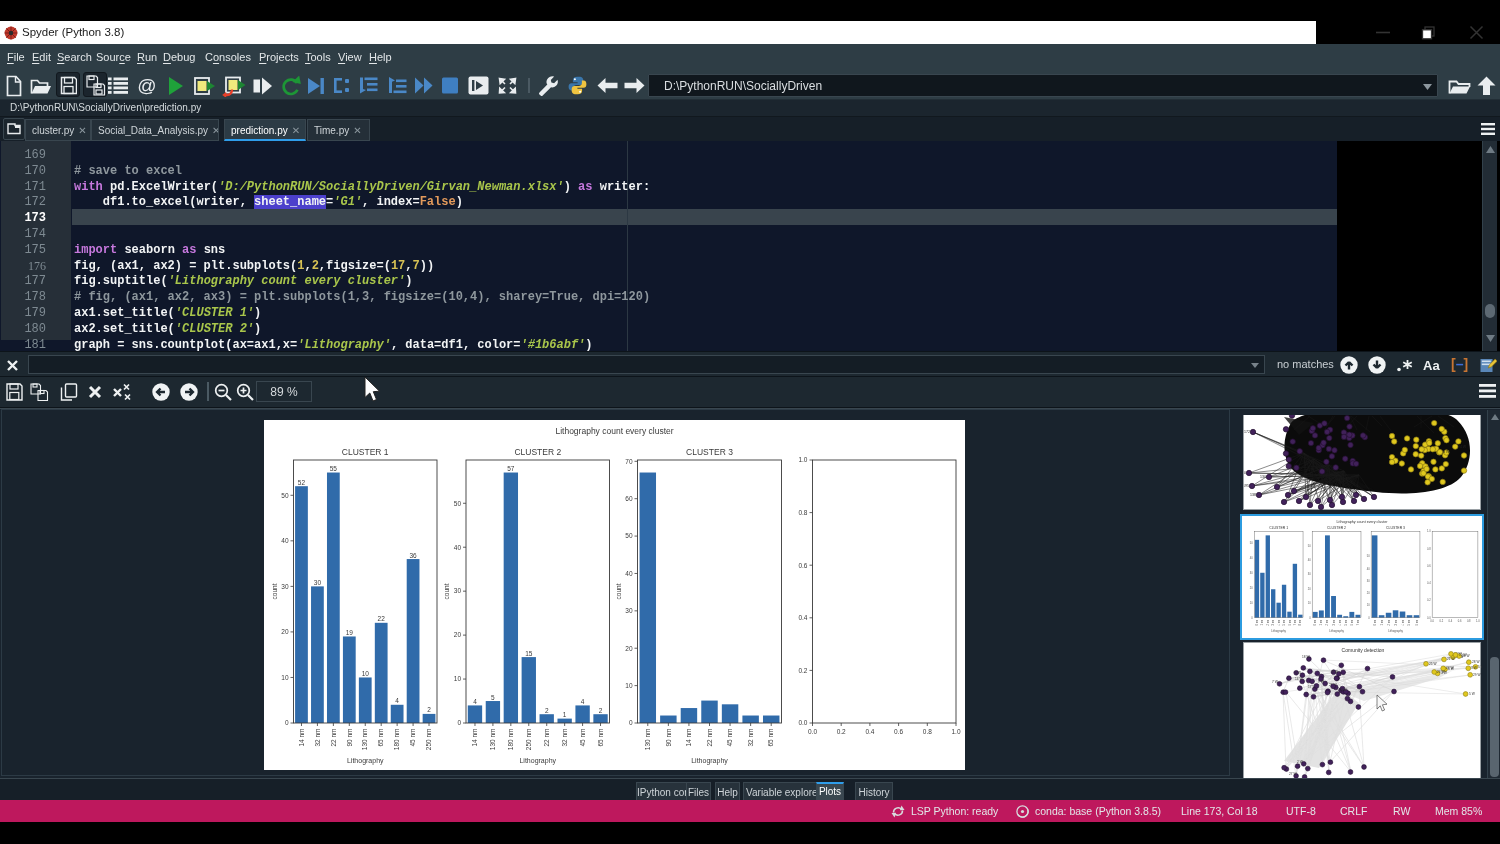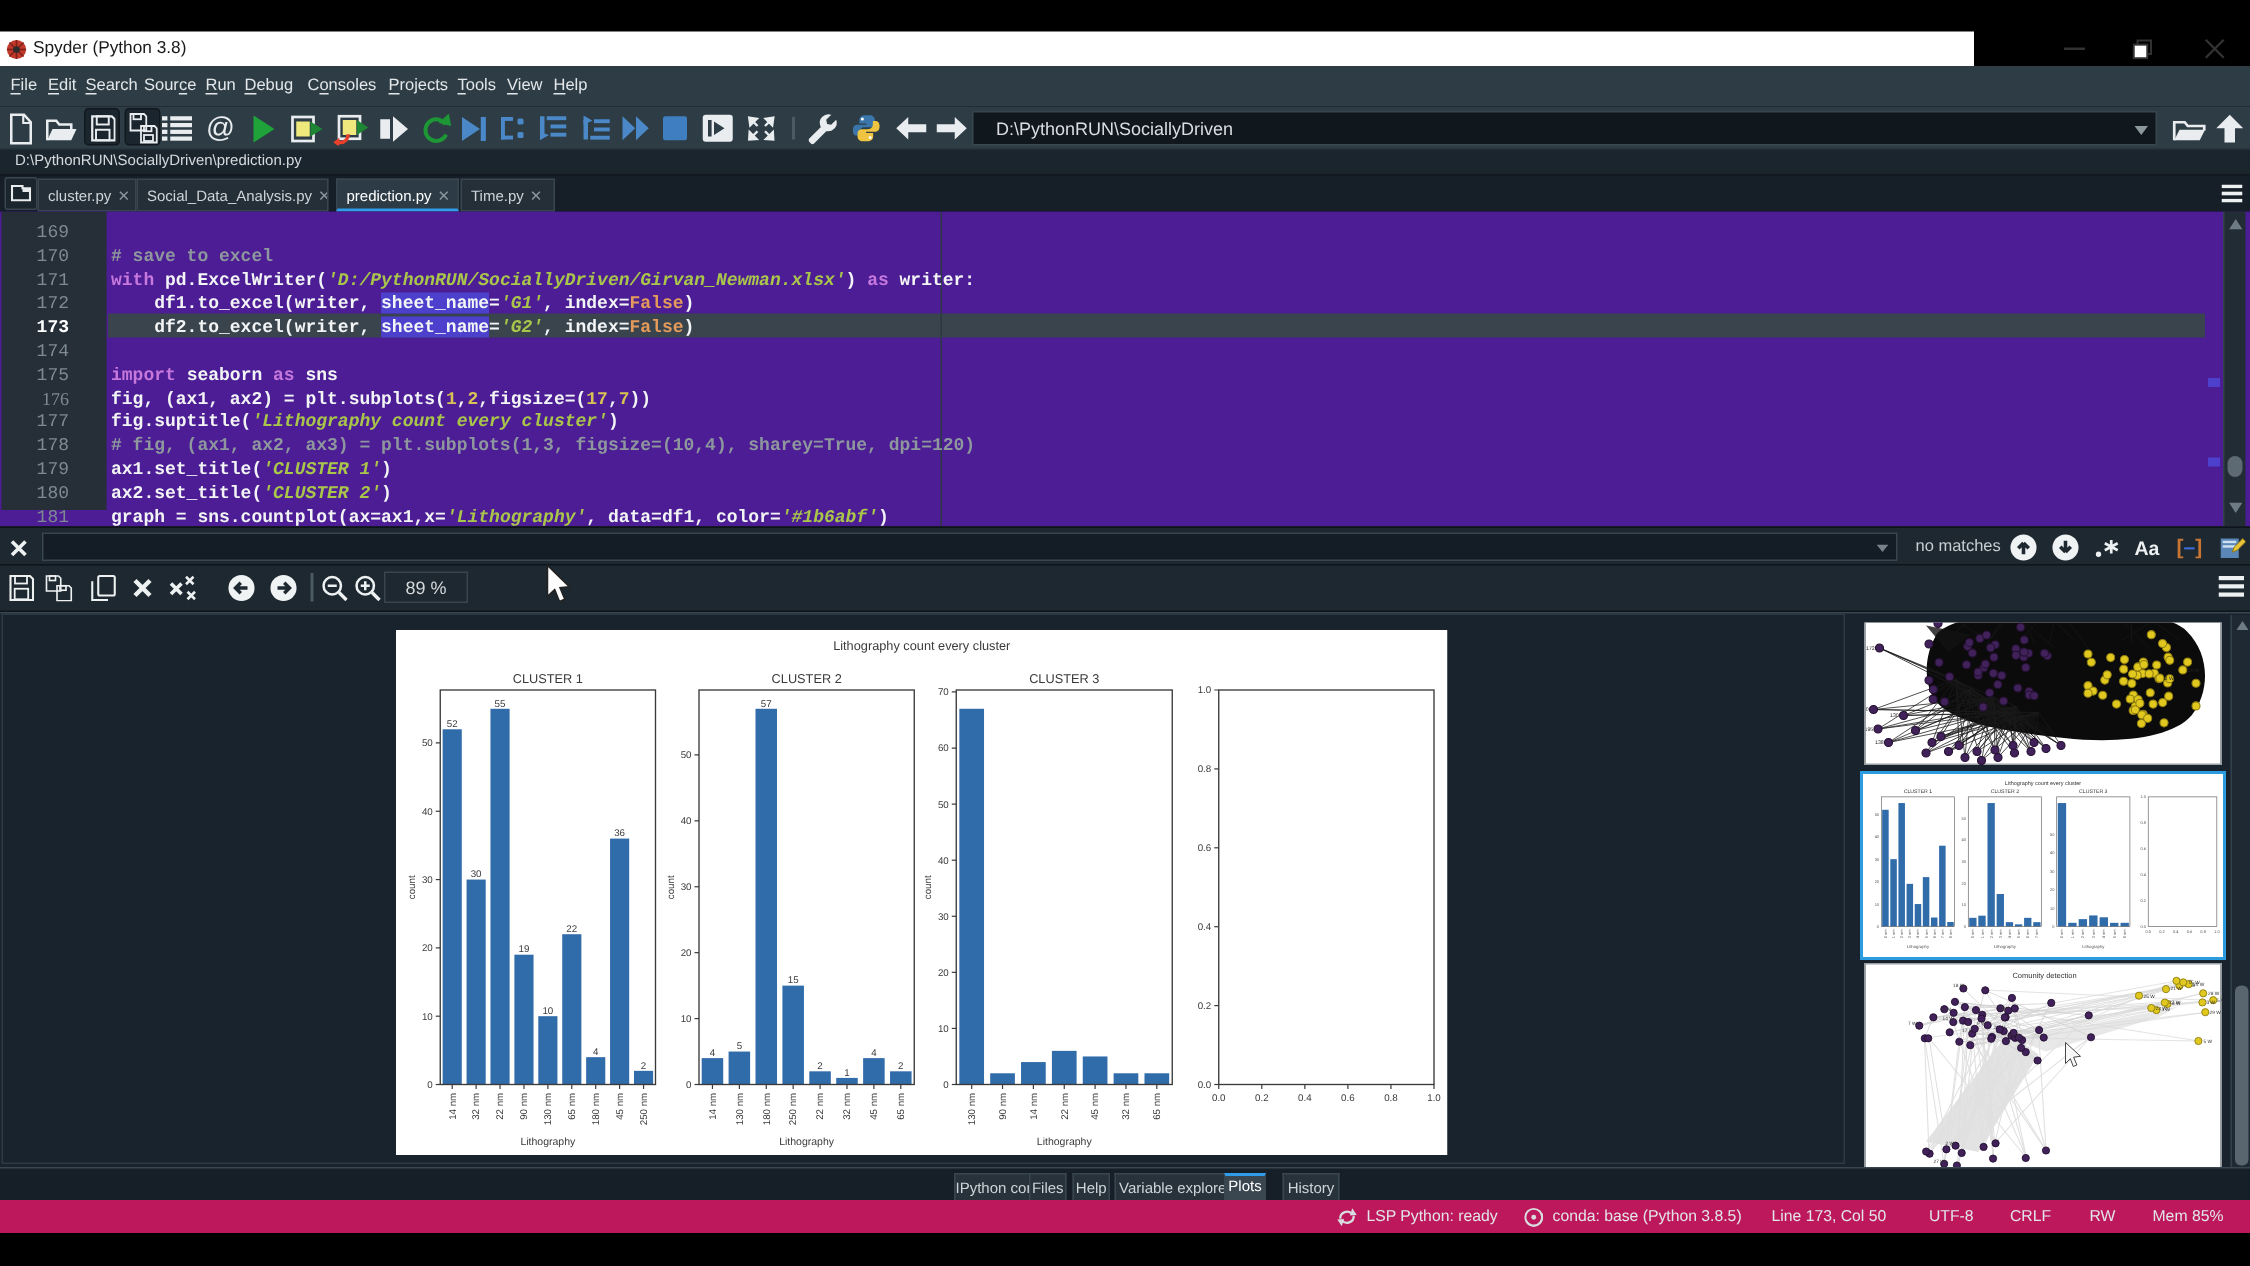--- a/index.html
+++ b/index.html
@@ -20,21 +20,21 @@
 .pressed { background:#1b252d; border:1px solid #11181e; border-radius:3px; }
 
 #pathbar { left:0; top:100px; width:1500px; height:17px; background:#1b252e; color:#d4dadd; font-size:10px; border-bottom:1px solid #11181e;}
 
 #tabbar { left:0; top:117px; width:1500px; height:24px; background:#161f28; }
 .etab { position:absolute; top:2px; height:22px; background:#242f38; border:1px solid #39464f; color:#ced4d8; font-size:10px; padding:5px 0 0 0; text-align:left; white-space:nowrap; overflow:hidden; }
 .etab .tx { margin-left:6px; }
 .etab .x { color:#8b979e; margin-left:4px; font-size:10px; }
 .etab.active { background:#2c3b45; border-bottom:2.5px solid #2f9dea; color:#fff; }
 
-#editor { left:0; top:141px; width:1500px; height:210px; background:#4c1d95; overflow:hidden; }
+#editor { left:0; top:141px; width:1337px; height:210px; background:#0f172a; overflow:hidden; }
 #editor .ln { position:absolute; left:0; width:46px; text-align:right; color:#7e8a92; font-family:"Liberation Mono",monospace; font-size:12px; }
 #editor .cl { position:absolute; left:74px; white-space:pre; font-family:"Liberation Mono",monospace; font-size:12px; font-weight:bold; color:#f2f4f5; }
 #curline { left:72px; top:68px; width:1398px; height:16px; background:#39444d; }
 #colguide { left:627px; top:0; width:1px; height:210px; background:#2c3843; }
 .kw { color:#c678dd; }
 .st { color:#a9c64b; font-style:italic; }
 .co { color:#8e979d; }
 .nu { color:#d8c254; }
 .bi { color:#e39a5b; }
 .occ { background:#4c40cc; }
@@ -268,21 +268,20 @@
     <div class="abs" style="left:1472px;top:111px;width:8px;height:6px;background:#4c40cc"></div>
     <div class="abs" style="left:1472px;top:164px;width:8px;height:6px;background:#4c40cc"></div>
     <div class="ln" style="top:7.0px;">169</div>
 <div class="ln" style="top:22.8px;">170</div>
 <div class="cl" style="top:22.8px"><span class="co"># save to excel</span></div>
 <div class="ln" style="top:38.6px;">171</div>
 <div class="cl" style="top:38.6px"><span class="kw">with</span> pd.ExcelWriter(<span class="st">'D:/PythonRUN/SociallyDriven/Girvan_Newman.xlsx'</span>) <span class="kw">as</span> writer:</div>
 <div class="ln" style="top:54.4px;">172</div>
 <div class="cl" style="top:54.4px">    df1.to_excel(writer, <span class="occ">sheet_name</span>=<span class="st">'G1'</span>, index=<span class="bi">False</span>)</div>
 <div class="ln" style="top:70.2px; font-weight:bold; color:#ffffff;">173</div>
-<div class="cl" style="top:70.2px">    df2.to_excel(writer, <span class="occ">sheet_name</span>=<span class="st">'G2'</span>, index=<span class="bi">False</span>)</div>
 <div class="ln" style="top:86.0px;">174</div>
 <div class="ln" style="top:101.8px;">175</div>
 <div class="cl" style="top:101.8px"><span class="kw">import</span> seaborn <span class="kw">as</span> sns</div>
 <div class="ln" style="top:117.6px;font-family:Liberation Serif, serif;">176</div>
 <div class="cl" style="top:117.6px">fig, (ax1, ax2) = plt.subplots(<span class="nu">1</span>,<span class="nu">2</span>,figsize=(<span class="nu">17</span>,<span class="nu">7</span>))</div>
 <div class="ln" style="top:133.4px;">177</div>
 <div class="cl" style="top:133.4px">fig.suptitle(<span class="st">'Lithography count every cluster'</span>)</div>
 <div class="ln" style="top:149.2px;">178</div>
 <div class="cl" style="top:149.2px"><span class="co"># fig, (ax1, ax2, ax3) = plt.subplots(1,3, figsize=(10,4), sharey=True, dpi=120)</span></div>
 <div class="ln" style="top:165.0px;">179</div>
@@ -1140,21 +1139,21 @@
         <polygon points="10.5,0.5 13.5,5 9,5.3" fill="#d8dcde"></polygon>
         <polygon points="3.5,12.5 0.5,8 5,7.7" fill="#d8dcde"></polygon>
       </svg>
 <span style="left:911px">LSP Python: ready</span>
 <svg class="abs" style="left:1016px;top:5px" width="13" height="13" viewBox="0 0 13 13">
         <circle cx="6.5" cy="6.5" r="5.6" fill="none" stroke="#d8dcde" stroke-width="1.3"></circle>
         <circle cx="6.5" cy="6.5" r="1.6" fill="#d8dcde"></circle>
         <path d="M6.5,0.9 a5.6,5.6 0 0 1 0,11.2" fill="none" stroke="#d8dcde" stroke-width="1.3" transform="rotate(60 6.5 6.5)"></path>
       </svg>
 <span style="left:1035px">conda: base (Python 3.8.5)</span>
-<span style="left:1181px">Line 173, Col 50</span>
+<span style="left:1181px">Line 173, Col 18</span>
 <span style="left:1286px">UTF-8</span>
 <span style="left:1340px">CRLF</span>
 <span style="left:1393px">RW</span>
 <span style="left:1435px">Mem 85%</span>
     </div>
   <svg class="abs" style="left:363px;top:376px" width="20" height="27" viewBox="0 0 20 27">
       <path d="M2,1 L2,21.5 L6.8,17 L10,25 L13.5,23.5 L10.3,15.7 L16.5,15.2 Z" fill="#fdfdfd" stroke="#222" stroke-width="1"></path>
     </svg>
 </div>
 

